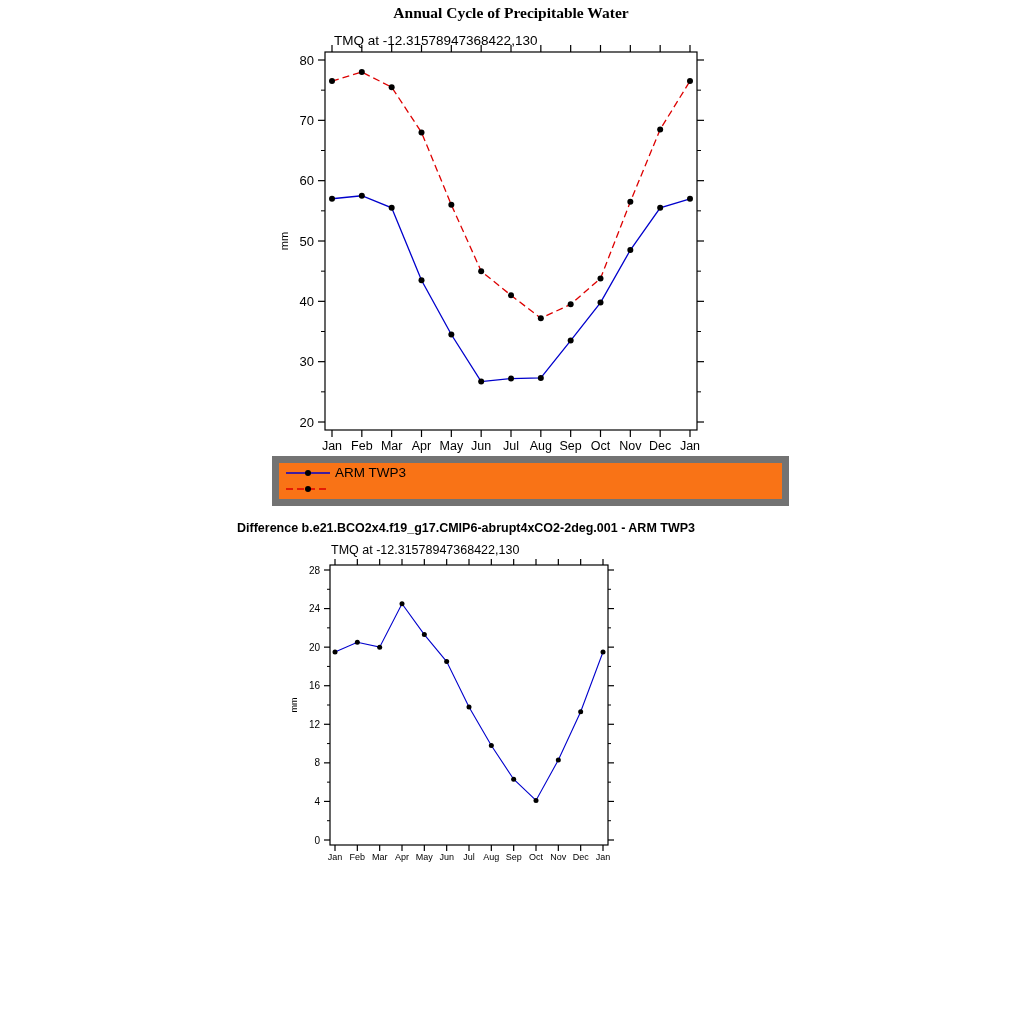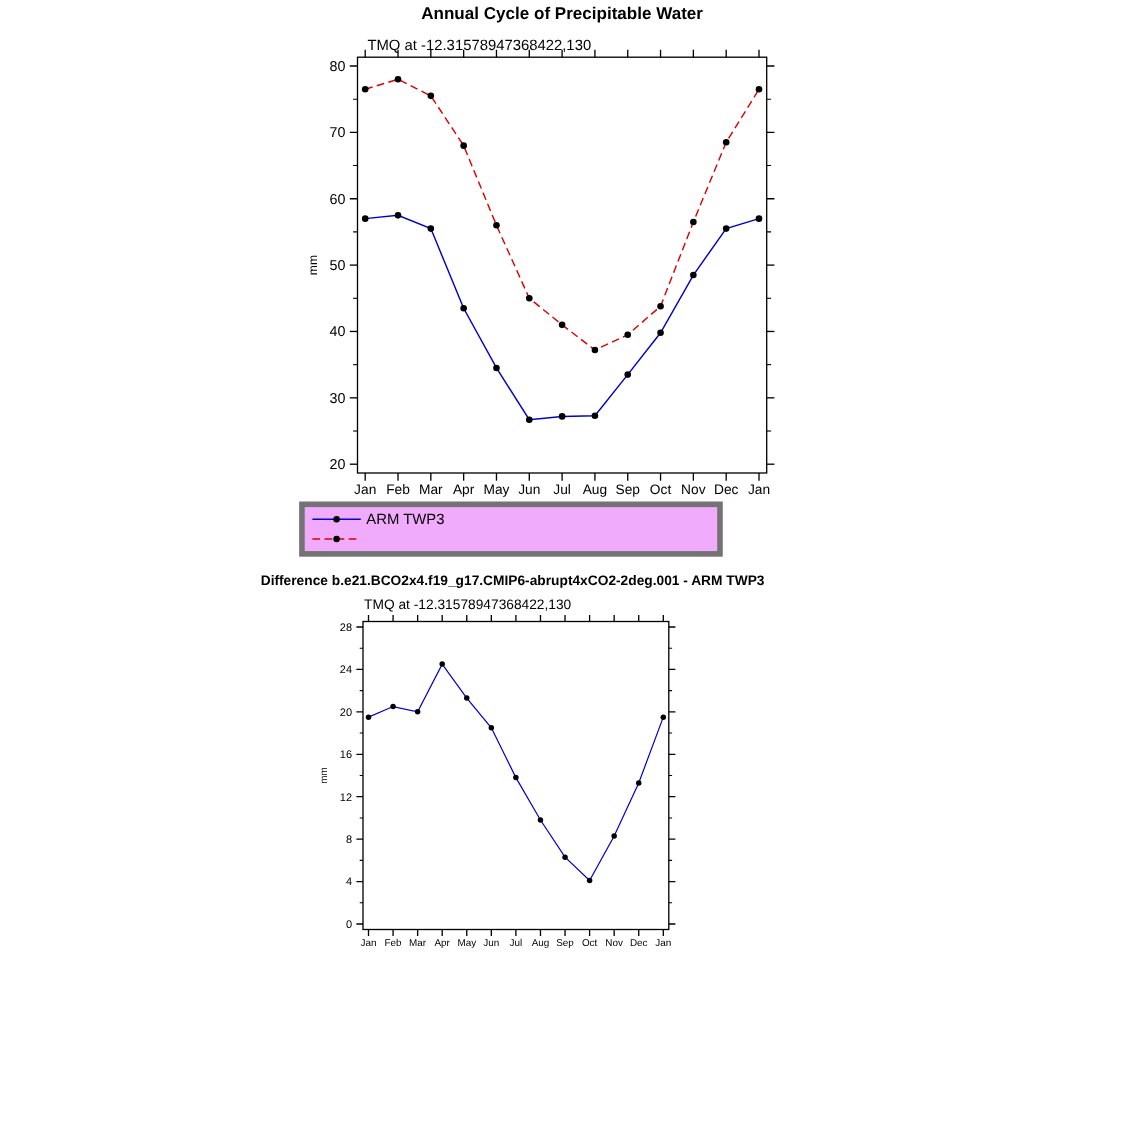--- a/index.html
+++ b/index.html
@@ -1,22 +1,22 @@
 <!DOCTYPE html>
 <html><head>
 <meta charset="utf-8">
 <style>
   html,body{margin:0;padding:0;background:#fff;}
   body{font-family:"Liberation Sans", sans-serif;color:#000;}
   #page{position:relative;width:1024px;height:1024px;background:#fff;overflow:hidden;}
   .abs{position:absolute;}
-  .main-title{left:261px;top:4px;width:500px;text-align:center;font-size:15.5px;font-weight:bold;}
+  .main-title{left:261px;top:4px;width:500px;text-align:center;font-size:15.5px;font-weight:bold;font-family:Liberation Serif, serif;}
   .subtitle-top{left:334px;top:33px;font-size:13.5px;}
   #chart0{left:270px;top:45px;}
-  .legend-box{left:272px;top:456px;width:385px;height:50px;border:5px solid #737373;box-sizing:border-box;padding:2px 6px;display:flex;flex-direction:column;justify-content:space-around;background:#f0abfc;}
+  .legend-box{left:272px;top:456px;width:517px;height:50px;border:7px solid #737373;box-sizing:border-box;padding:2px 6px;display:flex;flex-direction:column;justify-content:space-around;background:#f97316;}
   .legend-row{display:flex;align-items:center;gap:4px;font-size:13.5px;line-height:14px;}
   .title-bottom{left:237px;top:521px;width:500px;text-align:left;font-size:12.5px;font-weight:bold;}
   .subtitle-bottom{left:331px;top:543px;font-size:12.5px;}
   #chart1{left:285px;top:558px;}
   svg text{font-family:"Liberation Sans", sans-serif;fill:#000;}
 </style>
 </head>
 <body>
 
 <div id="page">

